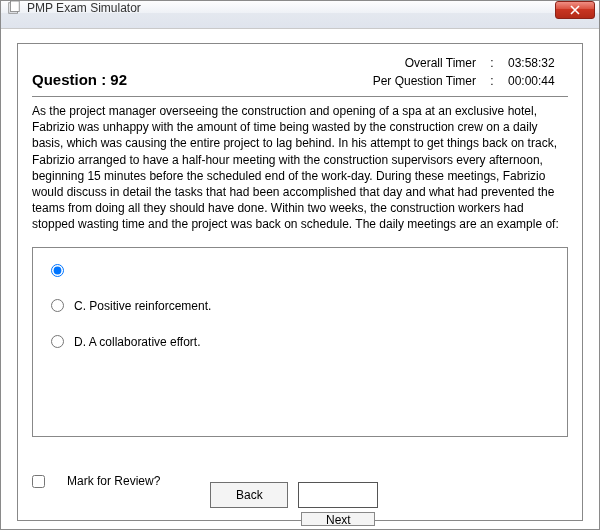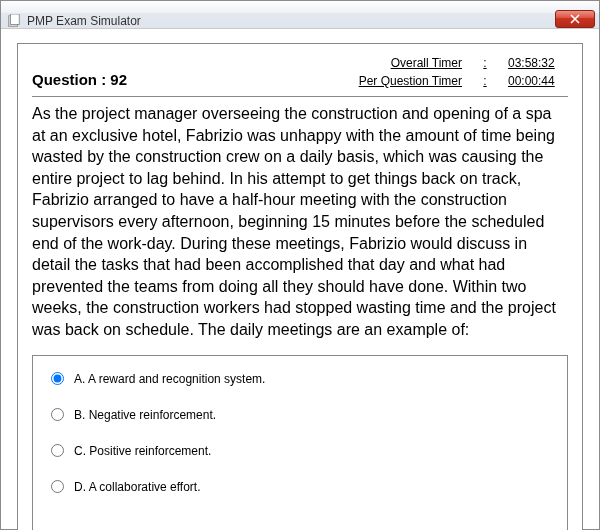--- a/index.html
+++ b/index.html
@@ -17,21 +17,21 @@
     height: 530px;
     border: 1px solid #8a8a8a;
     background: #fff;
     position: relative;
   }
   .titlebar {
     height: 28px;
     background: linear-gradient(to bottom, #fdfdfe 0%, #eef1f6 45%, #e4e8ef 46%, #dfe4ed 100%);
     border-bottom: 1px solid #c9c9c9;
     display: flex;
-    align-items: flex-end;
+    align-items: flex-start;
     padding: 0 4px 0 6px;
     position: relative;
   }
   .title-icon {
     width: 14px;
     height: 14px;
     margin-right: 6px;
     display: inline-block;
   }
   .title-text {
@@ -69,31 +69,31 @@
     font-weight: bold;
     font-size: 15px;
     color: #000;
     padding-bottom: 2px;
   }
   .timers {
     text-align: right;
     font-size: 12px;
     line-height: 1.5;
   }
-  .timer-row { display: flex; justify-content: flex-end; gap: 19px; text-decoration: underline; }
+  .timer-row { display: flex; justify-content: flex-end; gap: 12px; }
   .timer-row .tlabel { min-width: 130px; text-align: right; }
   .timer-row .colon { width: 8px; text-align: center; }
   .timer-row .tval { min-width: 60px; text-align: left; }
   .hr {
     border: none;
     border-top: 1px solid #888;
     margin: 4px 0 6px 0;
   }
   .question-text {
-    font-size: 16px;
+    font-size: 12px;
     line-height: 1.35;
     color: #000;
     margin-bottom: 14px;
   }
   .options-box {
     border: 1px solid #888;
     padding: 16px 18px 12px 18px;
     min-height: 190px;
   }
   .option {
@@ -125,20 +125,21 @@
   }
   .mark-review input { margin: 0; }
   .btn {
     min-width: 78px;
     height: 26px;
     border: 1px solid #707070;
     background: #f4f4f4;
     font-size: 12px;
     cursor: pointer;
     padding: 0 12px;
+    margin-top: 27px;
   }
   .btn.next-wrap {
     border: 1px solid #555;
     padding: 2px;
     background: #fff;
     display: inline-flex;
   }
   .btn.next-inner {
     min-width: 74px;
     height: 14px;
@@ -185,25 +186,20 @@
         </div>
       </div>
 
       <hr class="hr">
 
       <div class="question-text">As the project manager overseeing the construction and opening of a spa at an exclusive hotel, Fabrizio was unhappy with the amount of time being wasted by the construction crew on a daily basis, which was causing the entire project to lag behind. In his attempt to get things back on track, Fabrizio arranged to have a half-hour meeting with the construction supervisors every afternoon, beginning 15 minutes before the scheduled end of the work-day. During these meetings, Fabrizio would discuss in detail the tasks that had been accomplished that day and what had prevented the teams from doing all they should have done. Within two weeks, the construction workers had stopped wasting time and the project was back on schedule. The daily meetings are an example of:</div>
 
       <div class="options-box">
         <label class="option">
           <input type="radio" name="ans" checked="" style="">
-          <span class="option-label">A. A reward and recognition system.</span>
-        </label>
-        <label class="option">
-          <input type="radio" name="ans" style="">
-          <span class="option-label">B. Negative reinforcement.</span>
         </label>
         <label class="option">
           <input type="radio" name="ans" style="">
           <span class="option-label">C. Positive reinforcement.</span>
         </label>
         <label class="option">
           <input type="radio" name="ans" style="">
           <span class="option-label">D. A collaborative effort.</span>
         </label>
       </div>

